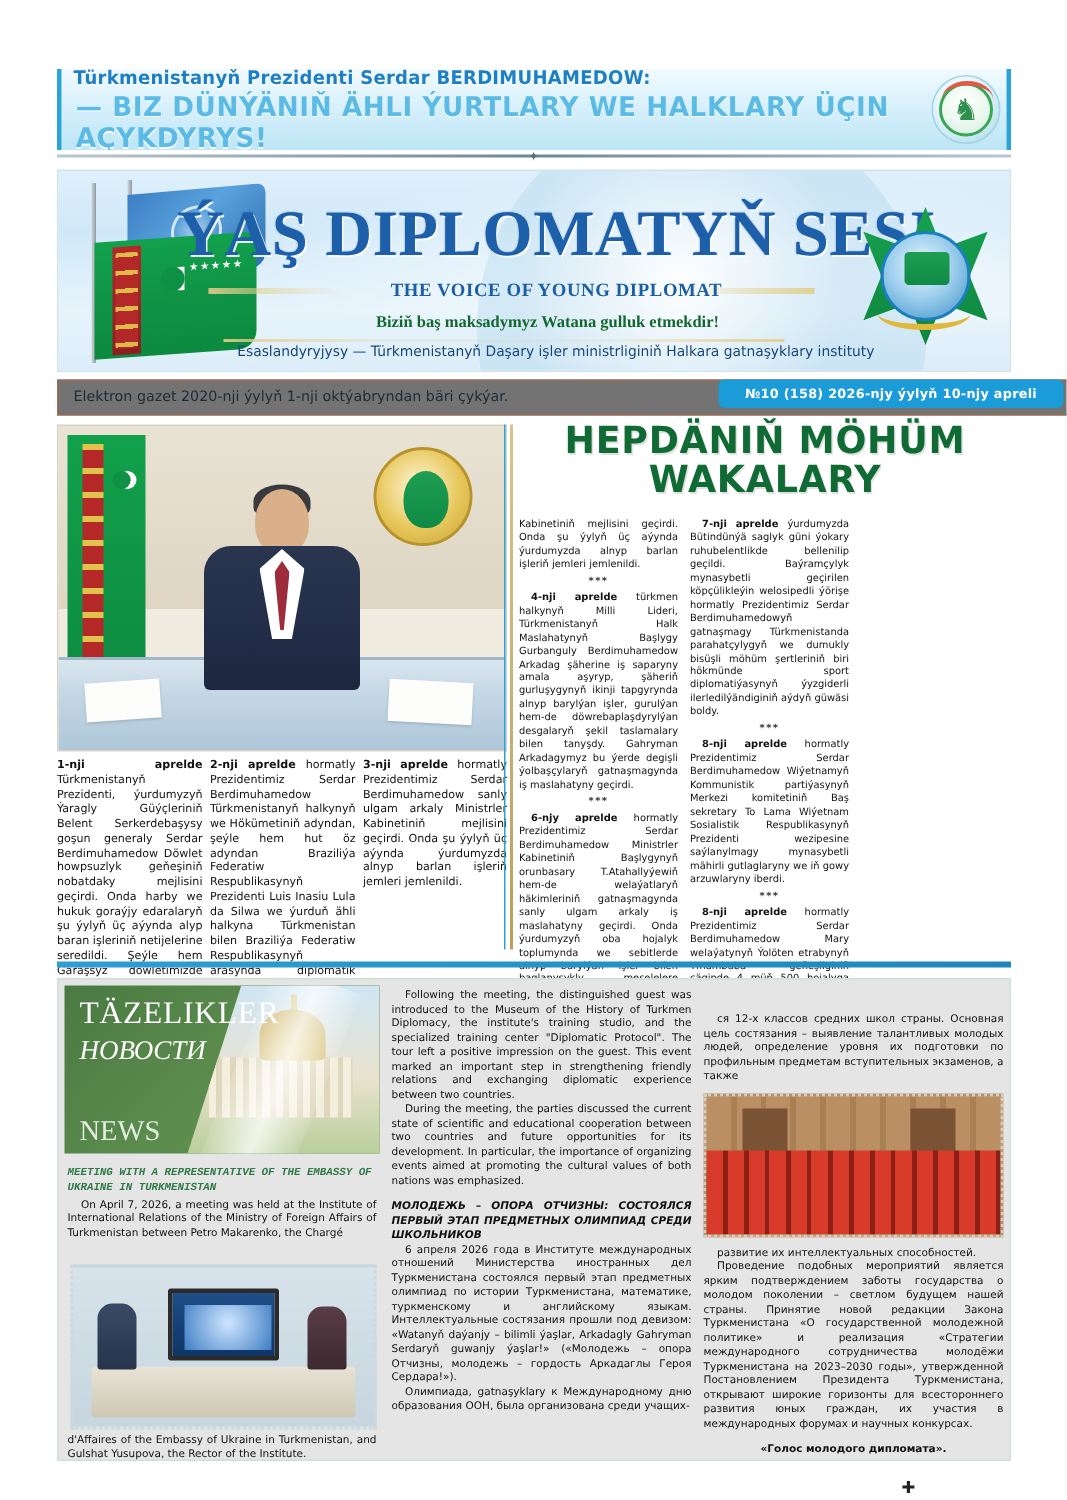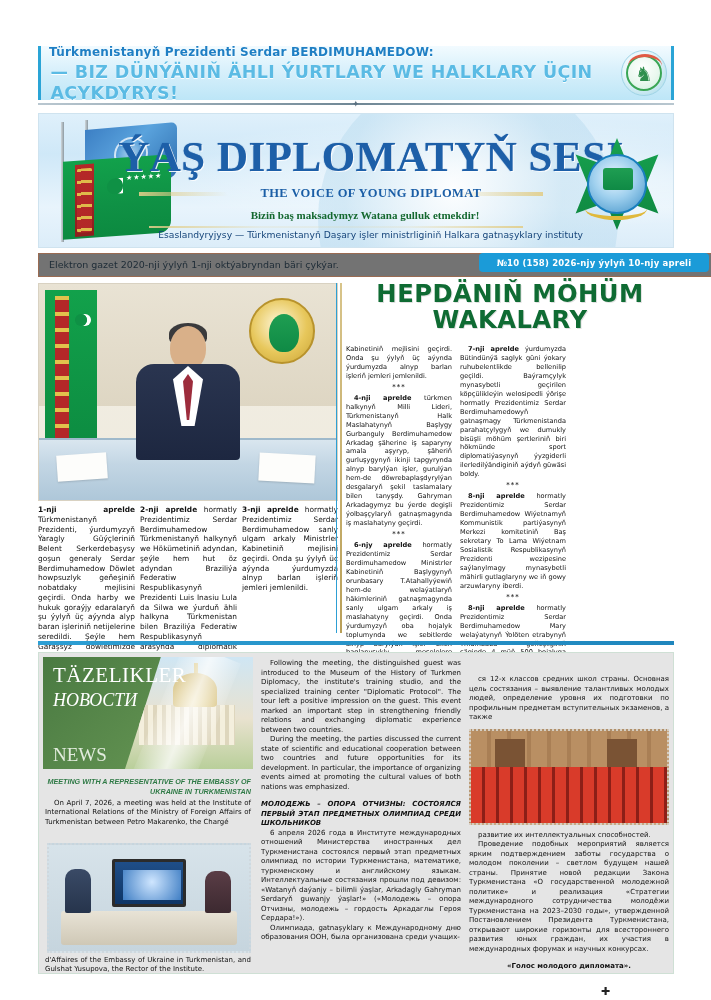--- a/index.html
+++ b/index.html
@@ -311,23 +311,23 @@
   .tazhdr .stripe {
     position:absolute; left:-22px; top:-10px; width:60px; height:150px; transform:rotate(22deg);
     background:linear-gradient(90deg, rgba(255,255,255,.1), rgba(255,255,255,.75), rgba(255,255,255,.1));
     left:112px;
   }
   .taz-t1 { position:absolute; left:10px; top:6px; color:#fff; font-size:21px; font-family:"Liberation Serif", serif; letter-spacing:.5px;}
   .taz-t2 { position:absolute; left:10px; top:33px; color:#fff; font-size:18px; font-style:italic; font-family:"Liberation Serif", serif;}
   .taz-t3 { position:absolute; left:10px; top:60px; color:#eef5ea; font-size:19px; font-family:"Liberation Serif", serif; opacity:.92;margin-top:27px;}
 
   .art1title {
-    position:absolute; left:6px; top:124px; width:206px; text-align:right;
+    position:absolute; left:6px; top:124px; width:206px; text-align:left;
     font-size:7.2px; font-weight:bold; font-style:italic; color:#2f7a46; line-height:1.4;
-    font-family:Liberation Sans, sans-serif;
+    font-family:Liberation Mono, monospace;
   }
   .art1body {
     position:absolute; left:6px; top:146px; width:206px;
     font-size:7px; line-height:1.34; text-align:justify; color:#111;
     font-family:"DejaVu Sans", sans-serif;
   }
   .art1body p { text-indent:9px; }
   .photo2 {
     position:absolute; left:8px; top:190px; width:204px; height:110px;
     background:linear-gradient(180deg,#d7e3ea 0%, #c6d5de 100%);

